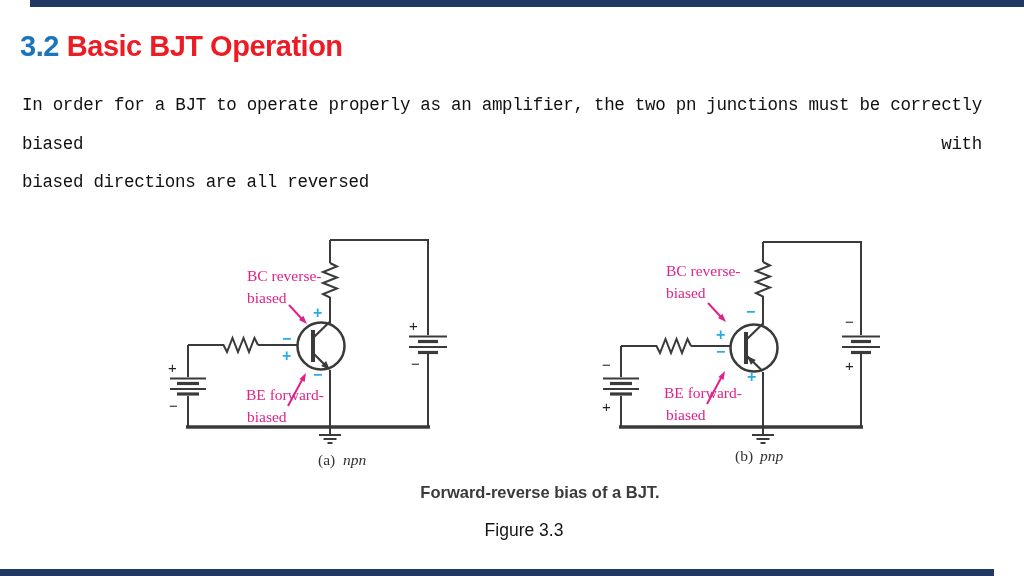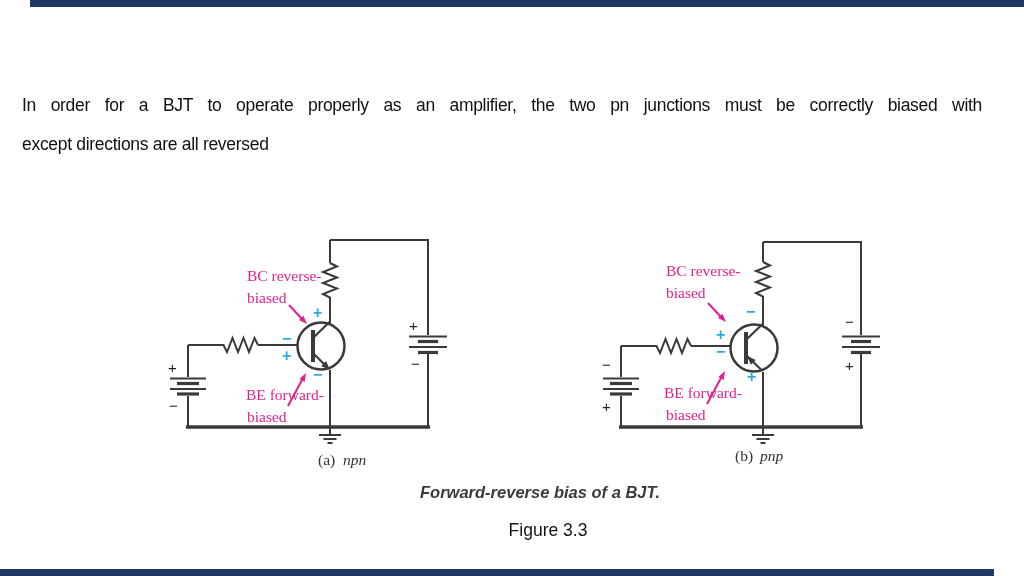--- a/index.html
+++ b/index.html
@@ -11,21 +11,21 @@
   .bar.top{top:0; left:30px; right:0;}
   .bar.bottom{bottom:0; left:0; width:994px;}
   .title{
     position:absolute; top:30px; left:20px; margin:0;
     font-size:29px; font-weight:bold; letter-spacing:-0.5px; white-space:nowrap;
   }
   .title .num{color:var(--title-num,#1b75bc); margin-right:8px;}
   .title .txt{color:var(--title-txt,#ec1c24);}
   .bodytext{
     position:absolute; top:86px; left:22px; width:960px;
-    font-size:17.5px; letter-spacing:-0.3px; color:#111; line-height:38.5px;
+    font-size:17.5px; letter-spacing:-0.3px; color:#111; line-height:38.5px;font-family:Liberation Mono, monospace;
   }
   .bodytext .line{text-align:justify; text-align-last:justify;}
   .bodytext .line.last{text-align:left; text-align-last:left;}
   .figure-svg{position:absolute; left:0; top:230px;}
   .wire{stroke:var(--wire,#3a3a3a); stroke-width:2; fill:none;}
   .wire.thick{stroke-width:3.6;}
   .plate-long{stroke:var(--wire,#3a3a3a); stroke-width:2; fill:none;}
   .plate-short{stroke:var(--wire,#3a3a3a); stroke-width:3.2; fill:none;}
   .tr-circle{stroke:var(--wire,#3a3a3a); stroke-width:2.5; fill:#fff;}
   .tr-base{stroke:var(--wire,#3a3a3a); stroke-width:4; fill:none;}
@@ -33,39 +33,42 @@
   .tr-head{fill:var(--wire,#3a3a3a); stroke:none;}
   .pink-arrow{stroke:var(--pink,#e0218a); stroke-width:2; fill:none;}
   .pink-head{fill:var(--pink,#e0218a); stroke:none;}
   .fig-label{font-family:"Liberation Serif",serif; font-size:15.5px; fill:var(--pink,#e0218a);}
   .fig-sign{font-family:"Liberation Sans",sans-serif; font-weight:bold; font-size:16px; fill:var(--cyan,#29abe2);}
   .batt-sign{font-family:"Liberation Sans",sans-serif; font-size:15px; fill:#222;}
   .fig-caption{font-family:"Liberation Serif",serif; font-size:15.5px; fill:#333;}
   .ital{font-style:italic;}
   .caption-main{
     position:absolute; top:483px; left:540px; transform:translateX(-50%);
-    font-weight:bold; font-size:16.5px; color:#3b3b3b; white-space:nowrap;font-style:italic;
+    font-weight:bold; font-size:16.5px; color:#3b3b3b; white-space:nowrap;
   }
   .figure-number{
-    position:absolute; top:520px; left:548px; transform:translateX(-50%);
+    position:absolute; top:520px; left:524px; transform:translateX(-50%);
     font-size:17.5px; color:#141414; white-space:nowrap;
   }
 </style>
 </head>
 <body>
 
 <div class="slide" style="--bar: #1f3864; --title-num: #1b75bc; --title-txt: #ec1c24; --pink: #e0218a; --cyan: #29abe2; --wire: #3a3a3a;">
 
   <div class="bar top"></div>
   <div class="bar bottom"></div>
 
+  <h1 class="title">
+    <span class="num">3.2</span><span class="txt">Basic BJT Operation</span>
+  </h1>
 
   <div class="bodytext">
     <div class="line">In order for a BJT to operate properly as an amplifier, the two pn junctions must be correctly biased with</div>
-    <div class="line last">except directions are all reversed</div>
+    <div class="line last">biased directions are all reversed</div>
   </div>
 
   <svg class="figure-svg" width="1024" height="246" viewBox="0 230 1024 246">
 
     <g>
 
       <path class="wire" d="
         M330,240 H428 V335 M428,354 V427
         M330,240 V263 M330,300 V323
         M299,345 H258 M222,345 H188

